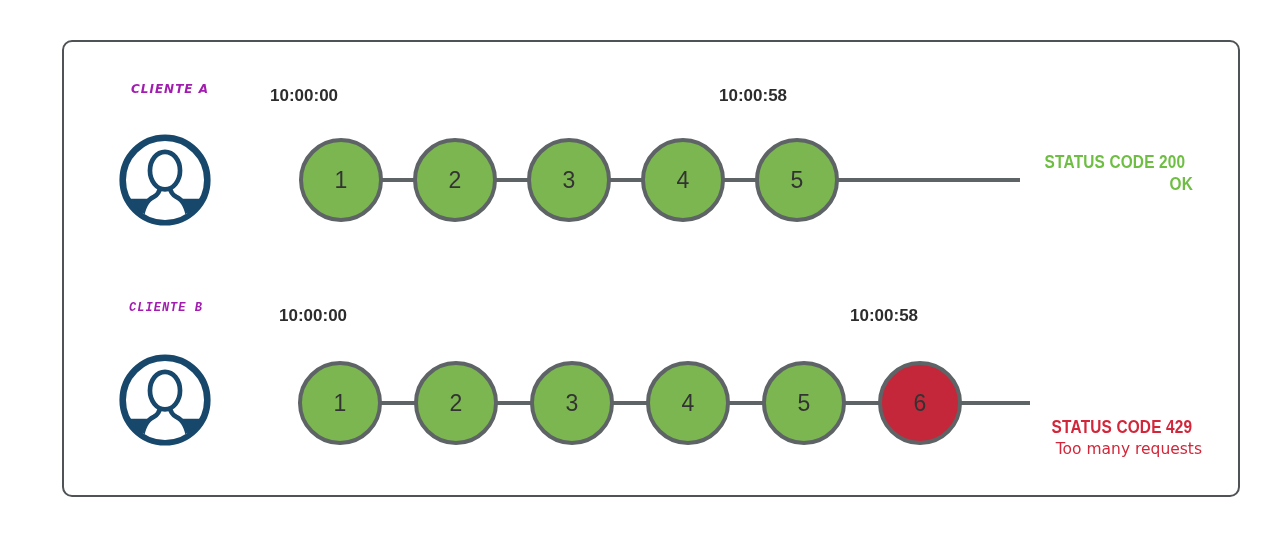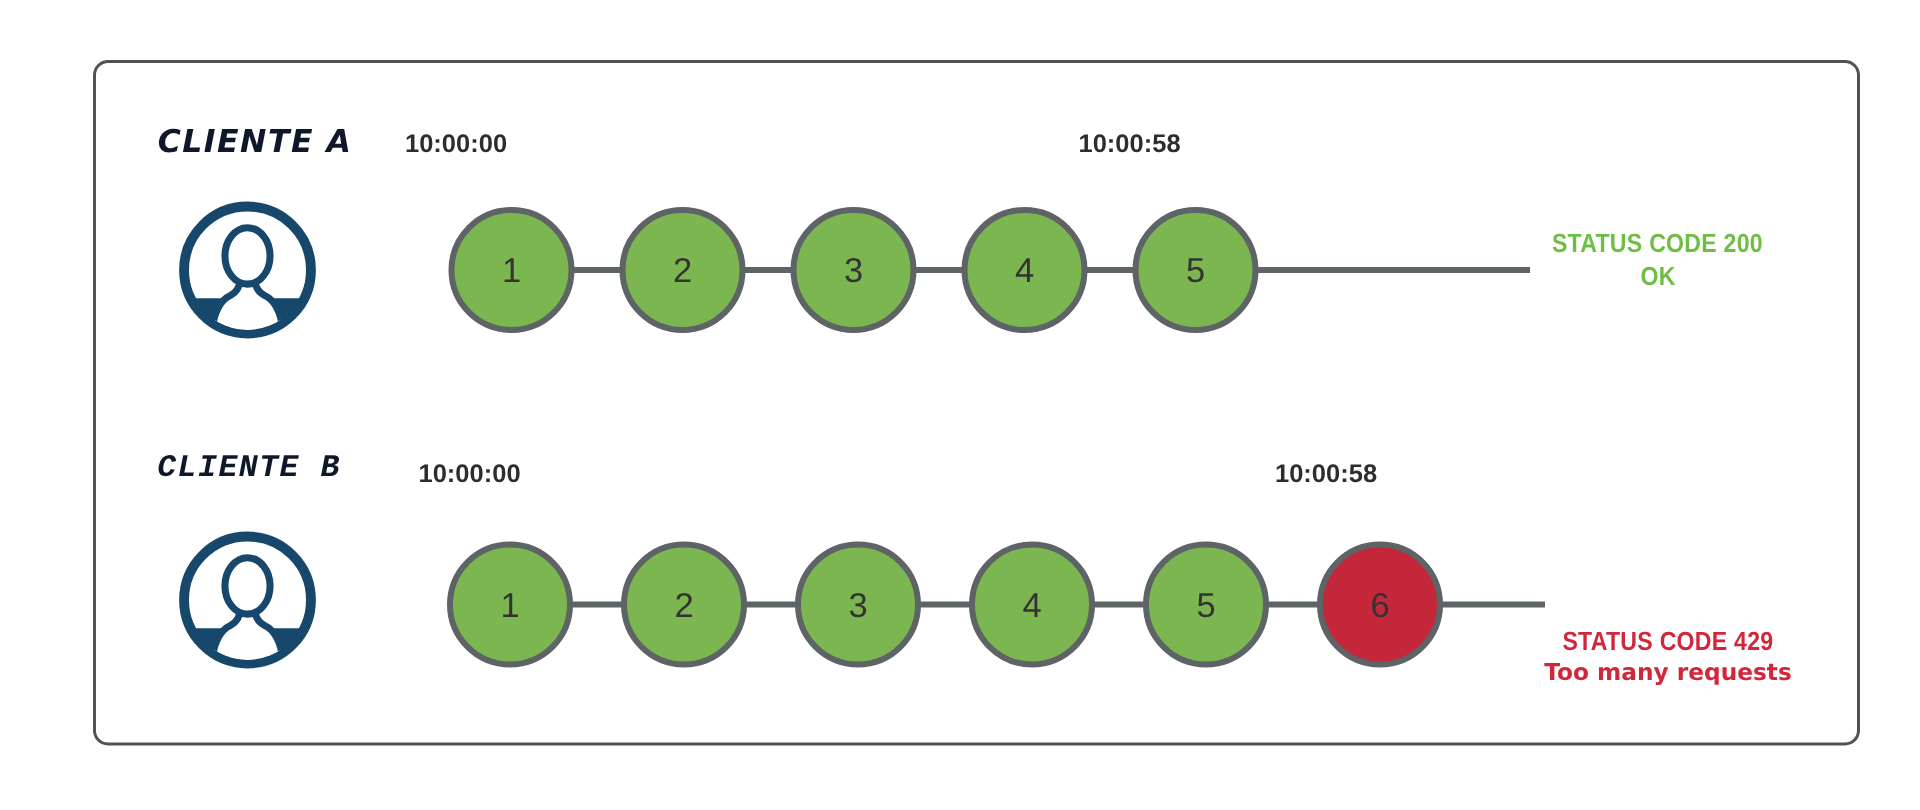--- a/index.html
+++ b/index.html
@@ -26,23 +26,23 @@
     background: #ffffff;
     box-sizing: border-box;
   }
   .client-label {
     position: absolute;
     width: 180px;
     text-align: center;
     font-family: "DejaVu Sans", sans-serif;
     font-weight: 700;
     font-style: italic;
-    font-size: 21px;
+    font-size: 12px;
     letter-spacing: 1px;
-    color: #0f172a;
+    color: #a21caf;
     white-space: nowrap;
   }
   .timestamp {
     position: absolute;
     width: 140px;
     font-weight: 700;
     font-size: 17px;
     color: #2d2d2d;
     white-space: nowrap;
   }
@@ -67,38 +67,38 @@
     align-items: center;
     justify-content: center;
     font-size: 23px;
     color: #333333;
   }
   .request-circle[data-status="ok"]      { background: #7cb651; }
   .request-circle[data-status="blocked"] { background: #c5273a; }
   .status-block {
     position: absolute;
     width: 180px;
-    text-align: center;
+    text-align: right;
     font-weight: 700;
     line-height: 1.25;
   }
   .status-block[data-kind="ok"]      { color: #6fbe44; }
   .status-block[data-kind="blocked"] { color: #d2273a; margin-top: 44px; }
   .status-code, .status-msg-condensed {
     display: inline-block;
     font-size: 17.5px;
     letter-spacing: 0.2px;
     transform: scaleX(0.88);
     transform-origin: center;
     white-space: nowrap;
   }
   .status-msg-hand {
     display: inline-block;
     font-family: "DejaVu Sans", sans-serif;
-    font-weight: 700;
+    font-weight: 400;
     font-size: 15.5px;
     white-space: nowrap;
   }
 </style>
 </head>
 <body>
 
 <div class="stage">
   <div class="frame"></div>
 

